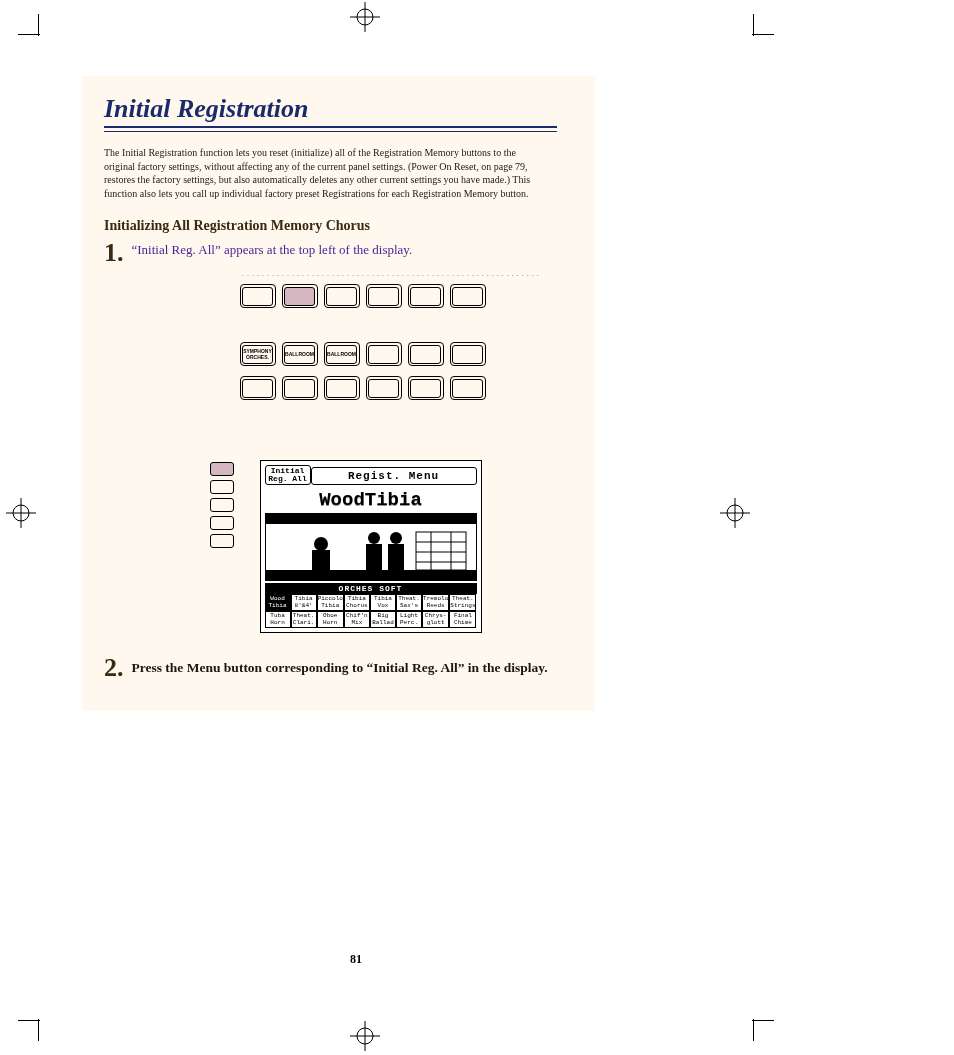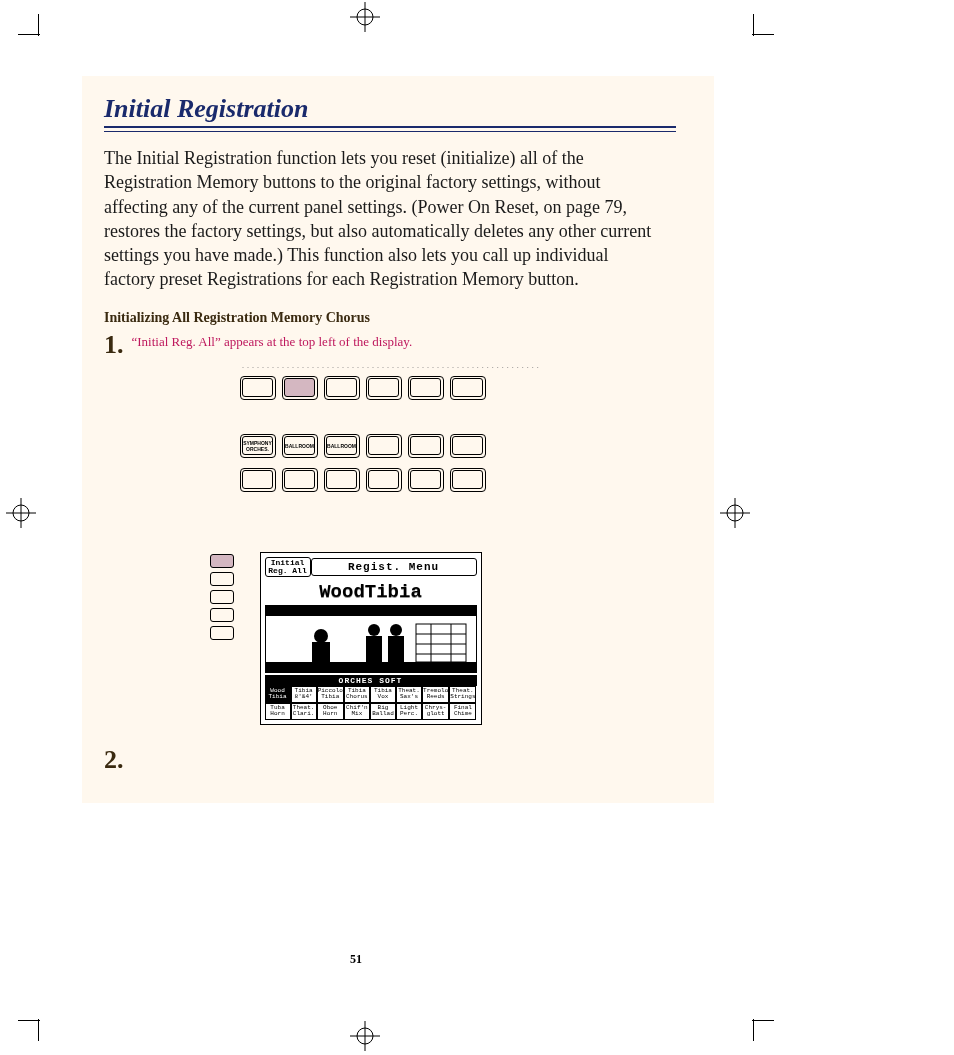--- a/index.html
+++ b/index.html
@@ -24,52 +24,52 @@
   .crop.br .v { bottom: 0; right: 20px; }
 
   
   .reg { position:absolute; width:30px; height:30px; }
   .reg svg { display:block; }
   .reg.top { top:2px; left:350px; }
   .reg.left { top:498px; left:6px; }
   .reg.right { top:498px; left:720px; }
   .reg.bottom { bottom:4px; left:350px; }
 
-  .page { position:absolute; left:82px; top:76px; width:632px; background:#fff8ee; padding:18px 38px 24px 22px; box-sizing:border-box; }
+  .page { position:absolute; left:82px; top:76px; width:513px; background:#fff8ee; padding:18px 38px 24px 22px; box-sizing:border-box; }
 
   .title { font-style: italic; font-family: 'Century Schoolbook', Georgia, serif; font-weight:bold; color:#1a2a6c; font-size:26px; margin:0 0 2px 0; }
   .rule2 { border-top:2px solid #1a2a6c; border-bottom:1px solid #1a2a6c; height:3px; margin:2px 0 14px 0; }
 
-  .intro { font-size:18px; line-height:1.35; color:#1a1a1a; margin:0 12px 18px 0; }
+  .intro { font-size:10px; line-height:1.35; color:#1a1a1a; margin:0 12px 18px 0; }
   .subhead { font-weight:bold; font-size:14px; color:#3a2a10; margin:0 0 6px 0; }
 
   .step { display:flex; align-items:flex-start; gap:8px; margin-bottom:6px; }
   .stepnum { font-family: 'Century Schoolbook', Georgia, serif; font-weight:bold; color:#3a2a10; font-size:26px; line-height:1; }
   .stepcol { flex:1; }
   .stepbold { font-weight:bold; font-size:13.5px; color:#1a1610; margin:4px 0 2px 0; line-height:1.3; }
-  .stepbody { font-size:13px; color:#be185d; margin:2px 0 0 0; }
+  .stepbody { font-size:13px; color:#4c1d95; margin:2px 0 0 0; }
 
   
   .panel { margin:12px 0 0 108px; width:268px; }
   .dots-row { display:flex; justify-content:space-between; padding:0 2px 4px 2px; font-size:9px; color:#777; letter-spacing:1px; }
   .dots-row span { letter-spacing:2px; }
   .btnrow { display:flex; gap:6px; margin-bottom:10px; }
   .pbtn { width:36px; height:24px; border:1.5px solid #000; border-radius:4px; background:#fff8ee; position:relative; box-sizing:border-box; }
   .pbtn.inner::after { content:""; position:absolute; inset:1.5px; border:1px solid #000; border-radius:3px; }
   .pbtn.filled::after { content:""; position:absolute; inset:1.5px; border:1px solid #000; border-radius:3px; background:#d4b7c1; }
   .pbtn .lbl { font-family: Arial, sans-serif; font-size:5px; line-height:6px; text-align:center; position:absolute; inset:0; display:flex; align-items:center; justify-content:center; padding:0 1px; z-index:2; font-weight:bold; }
 
   
   .lcdwrap { display:flex; gap:26px; margin:60px 0 0 78px; }
   .sidebtns { display:flex; flex-direction:column; gap:4px; margin-top:2px; }
   .sbtn { width:22px; height:12px; border:1.5px solid #000; border-radius:3px; background:#fff8ee; }
   .sbtn.active { background:#d4b7c1; }
 
   .lcd { border:1.5px solid #000; width:222px; padding:4px; background:#fff; box-sizing:border-box; }
-  .lcd-top { display:flex; align-items:center; }
+  .lcd-top { display:flex; align-items:flex-end; }
   .lcd-pill { border:1.5px solid #000; border-radius:3px; font-family:"Courier New", monospace; font-size:8px; line-height:8px; padding:1px 2px; text-align:center; font-weight:bold; }
   .lcd-pill.small { width:40px; }
   .lcd-pill.big { flex:1; font-size:11px; line-height:14px; letter-spacing:1px; }
   .lcd-title { font-family:"Courier New", monospace; font-weight:bold; font-size:19px; text-align:center; margin:4px 0 2px 0; position:relative; }
   .lcd-title .sh { position:absolute; left:0; right:0; top:1px; color:#999; z-index:0; }
   .lcd-title .fg { position:relative; z-index:1; }
   .lcd-img { height:66px; border:1px solid #000; margin:0 0 2px 0; background:
      repeating-linear-gradient(45deg,#000 0 1px,transparent 1px 3px),
      linear-gradient(#fff,#fff);
      position:relative; overflow:hidden; }
@@ -238,17 +238,18 @@
             </div>
         </div>
       </div>
 
     </div>
   </div>
 
   <div class="step" style="margin-top:22px">
     <div class="stepnum">2.</div>
     <div class="stepcol">
+      <p class="stepbold">Press the Menu button corresponding to “Initial Reg. All” in the display.</p>
     </div>
   </div>
 </div>
 
-<div class="page-number-abs">51</div>
+<div class="page-number-abs">81</div>
 
 </body></html>

